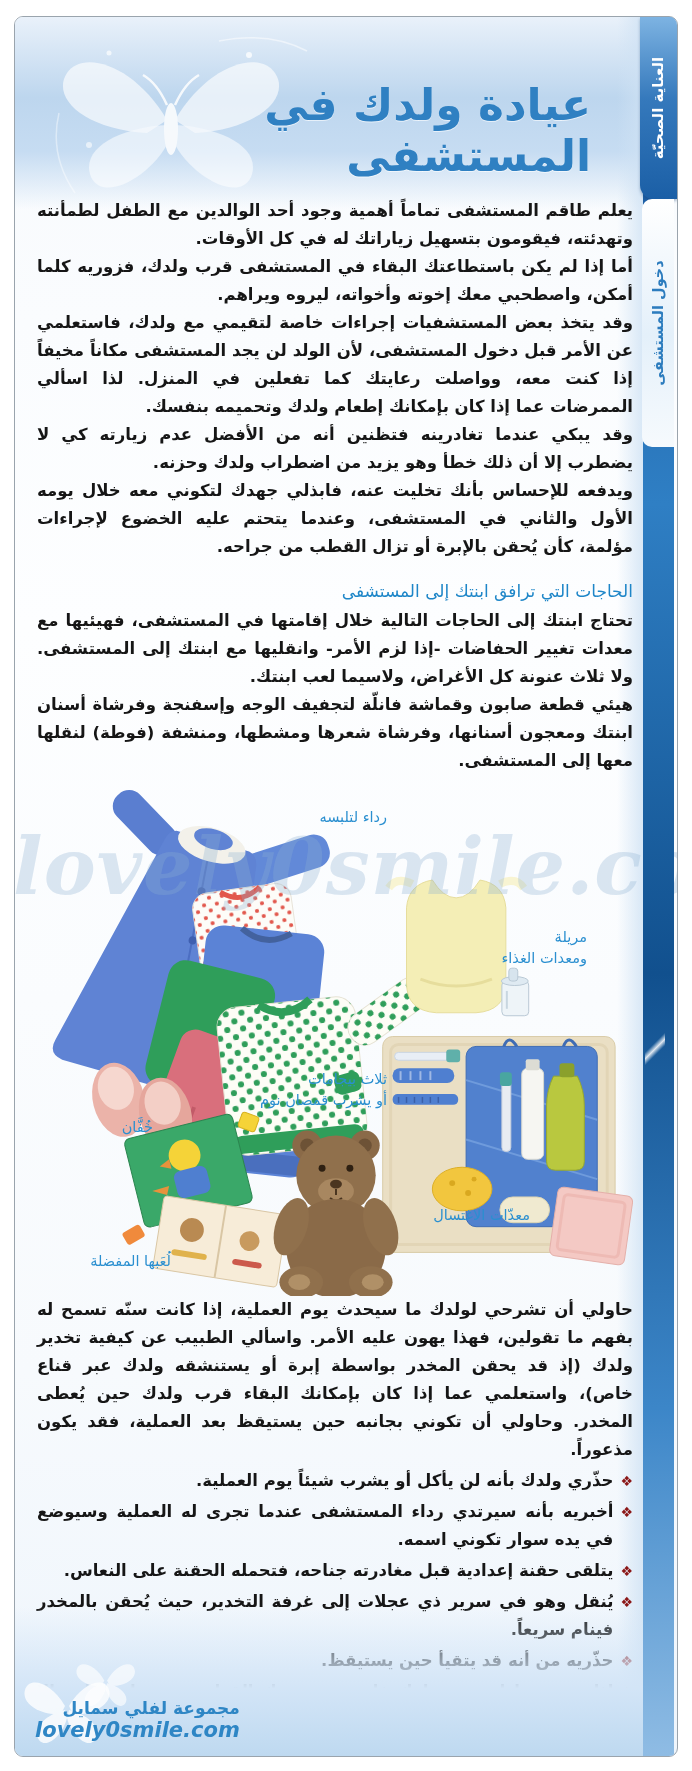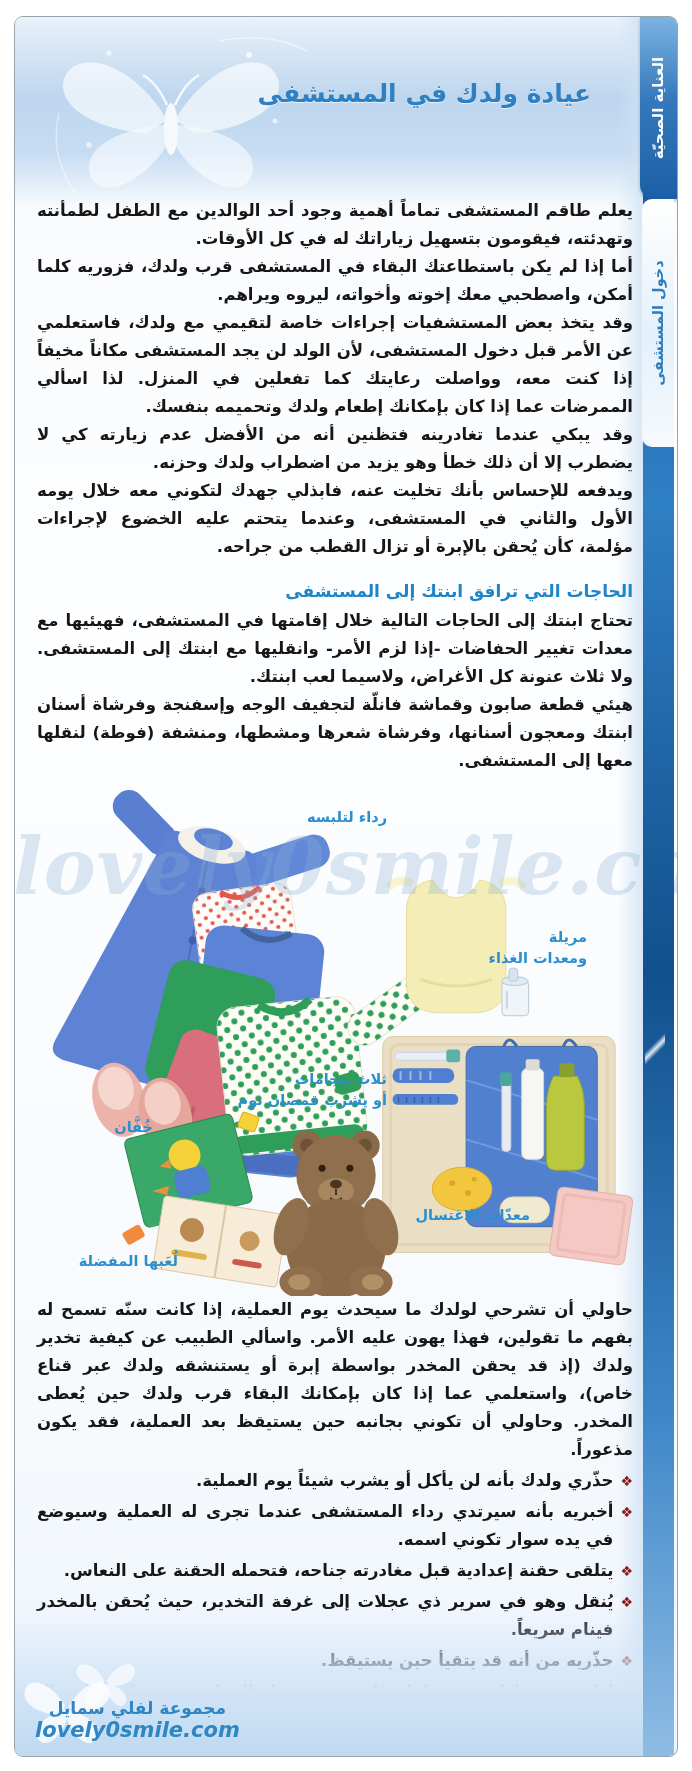--- a/index.html
+++ b/index.html
@@ -24,49 +24,49 @@
     border-radius:0 0 0 14px;box-shadow:0 2px 3px rgba(20,60,110,.35);}
   .tab-primary .vtext{color:#ffffff;font-size:15px;}
   .tab-secondary{top:182px;right:3px;width:32px;height:248px;
     background:linear-gradient(180deg,#ffffff 0%,#e4f0fa 55%,#f6fafd 100%);
     border-radius:10px 0 0 10px;}
   .tab-secondary .vtext{color:#2c7cbe;font-size:14.5px;}
 
   
   .header{position:absolute;top:0;left:0;right:34px;height:192px;z-index:0;
     background:linear-gradient(180deg,#e9f1fa 0%,#bdd6ee 42%,#c6dcf2 70%,rgba(247,250,253,0) 100%);}
-  .title{position:absolute;top:62px;right:52px;font-size:25px;font-weight:bold;color:#2f80c2;
+  .title{position:absolute;top:62px;right:52px;font-size:44px;font-weight:bold;color:#2f80c2;
     direction:rtl;letter-spacing:0;text-shadow:0 1px 0 rgba(255,255,255,.6);}
 
   
   .article{position:relative;z-index:1;margin:180px 44px 0 22px;direction:rtl;
     color:#161616;font-size:16.5px;font-weight:bold;line-height:28px;text-align:justify;}
   .article p{margin:0;}
-  .sec-heading{color:#1e86c8;font-size:17px;font-weight:bold;margin:16px 0 2px 0;text-align:right;}
+  .sec-heading{color:#1e86c8;font-size:17px;font-weight:normal;margin:16px 0 2px 0;text-align:right;}
 
   
   .figure{position:relative;height:515px;margin-top:6px;direction:ltr;}
   .figure svg{position:absolute;left:0;top:0;width:100%;height:100%;}
-  .fig-label{position:absolute;color:#2a8fd0;font-size:14.5px;font-weight:bold;line-height:21px;
+  .fig-label{position:absolute;color:#2a8fd0;font-size:14.5px;font-weight:normal;line-height:21px;
     direction:rtl;text-align:right;}
   .watermark{position:absolute;left:-24px;top:72px;width:660px;color:rgba(140,175,210,.30);
     font-family:"DejaVu Serif",serif;font-style:italic;font-size:78px;white-space:nowrap;
     letter-spacing:1px;pointer-events:none;}
 
   
   .bullets{list-style:none;margin:2px 0 0 0;padding:0;}
   .bullets li{display:flex;gap:7px;margin:3px 0;}
   .bullets .blt{color:#8b1717;font-size:14px;line-height:28px;flex:0 0 auto;}
   .bullets .btxt{flex:1;text-align:justify;}
 
   
   .footer{position:absolute;left:0;right:34px;bottom:0;height:150px;z-index:1;
     background:linear-gradient(180deg,rgba(210,229,247,0) 0%,#d3e5f7 55%,#bed9f0 100%);}
   .footer .f-text{position:absolute;left:20px;bottom:14px;text-align:left;}
-  .footer .f-line1{color:#2e86c5;font-size:17px;font-weight:bold;direction:rtl;text-align:center;}
+  .footer .f-line1{color:#2e86c5;font-size:17px;font-weight:bold;direction:rtl;text-align:right;}
   .footer .f-line2{color:#2e86c5;font-size:21px;font-weight:bold;font-style:italic;}
   .butterfly-sil{position:absolute;opacity:.8;}
 </style>
 </head>
 <body>
 
 <div class="frame">
 
   <div class="header">
     <svg width="280" height="190" viewBox="0 0 280 190" style="position:absolute;left:24px;top:8px;">
@@ -286,21 +286,21 @@
       <div class="fig-label" style="left:438px;top:146px;width:112px;">
         <div>مريلة</div>
         <div>ومعدات الغذاء</div>
       </div>
       <div class="fig-label" style="left:200px;top:288px;width:150px;">
         <div>ثلاث بيجامات</div>
         <div>أو يشرب قمصان نوم</div>
       </div>
       <div class="fig-label" style="left:36px;top:336px;width:80px;">خُفَّان</div>
       <div class="fig-label" style="left:368px;top:424px;width:125px;">معدّات الاغتسال</div>
-      <div class="fig-label" style="left:23px;top:470px;width:118px;">لُعَبها المفضلة</div>
+      <div class="fig-label" style="left:16px;top:470px;width:118px;">لُعَبها المفضلة</div>
     </div>
 
     <p>حاولي أن تشرحي لولدك ما سيحدث يوم العملية، إذا كانت سنّه تسمح له بفهم ما تقولين، فهذا يهون عليه الأمر. واسألي الطبيب عن كيفية تخدير ولدك (إذ قد يحقن المخدر بواسطة إبرة أو يستنشقه ولدك عبر قناع خاص)، واستعلمي عما إذا كان بإمكانك البقاء قرب ولدك حين يُعطى المخدر. وحاولي أن تكوني بجانبه حين يستيقظ بعد العملية، فقد يكون مذعوراً.</p>
 
     <ul class="bullets">
       <li>
         <span class="blt">❖</span>
         <span class="btxt">حذّري ولدك بأنه لن يأكل أو يشرب شيئاً يوم العملية.</span>
       </li>
       <li>

